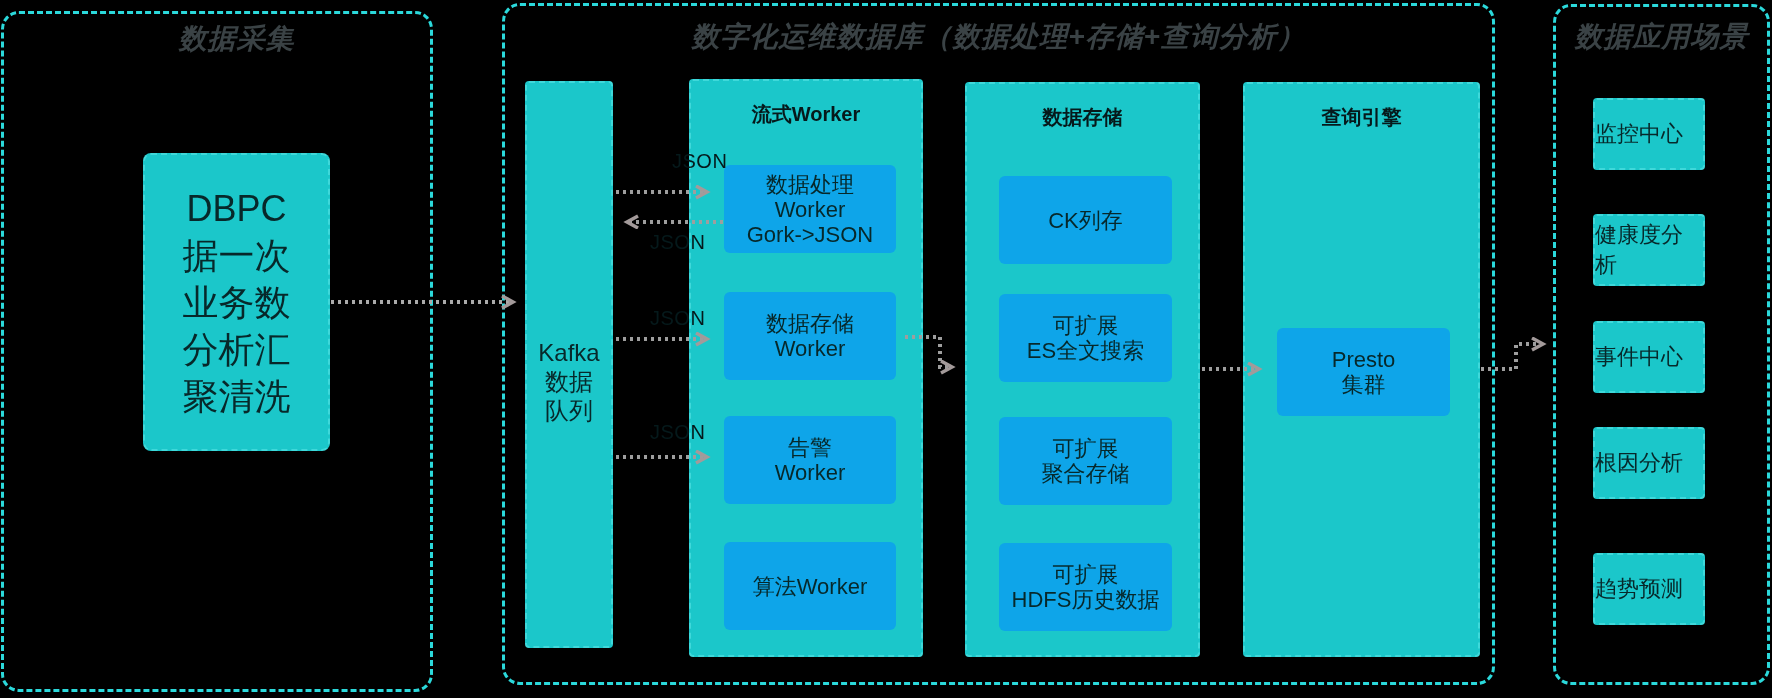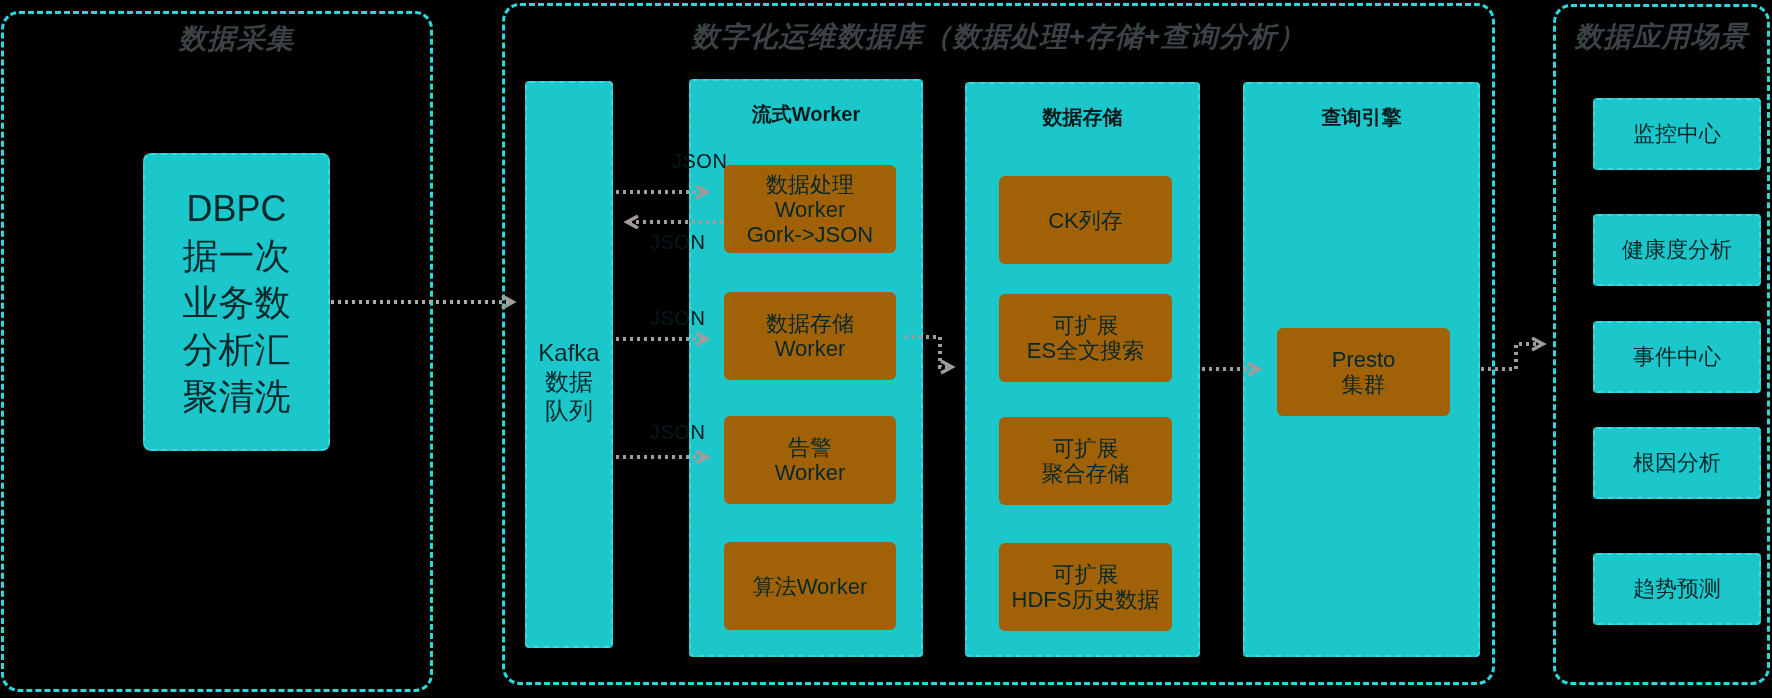--- a/index.html
+++ b/index.html
@@ -27,28 +27,28 @@
   .kafka{
     border-radius:4px;display:flex;flex-direction:column;
     align-items:center;justify-content:center;
     font-size:24px;line-height:29px;text-align:center;padding-top:34px;
   }
   .bigbox{border-radius:4px;}
   .bigbox .box-header{
     margin-top:20px;text-align:center;font-size:20px;font-weight:700;color:#06191b;
   }
   .subitem{
-    position:absolute;background:#a16207;border-radius:6px;
+    position:absolute;background:#0ea5e9;border-radius:6px;
     display:flex;flex-direction:column;align-items:center;justify-content:center;
     font-size:22px;line-height:25px;text-align:center;color:#07282a;
   }
   .appbox{
-    position:absolute;left:1593px;width:168px;height:72px;
+    position:absolute;left:1593px;width:112px;height:72px;
     background:#1bc7ca;border:2px dashed #3fd8da;box-sizing:border-box;
-    border-radius:4px;display:flex;align-items:center;justify-content:center;
+    border-radius:4px;display:flex;align-items:center;
     font-size:22px;color:#07282a;
   }
   .jsonlabel{
     position:absolute;font-size:20px;color:#05191b;font-weight:400;letter-spacing:0.5px;
   }
   svg.arrows{position:absolute;left:0;top:0;pointer-events:none;}
 </style>
 </head>
 <body>
 

